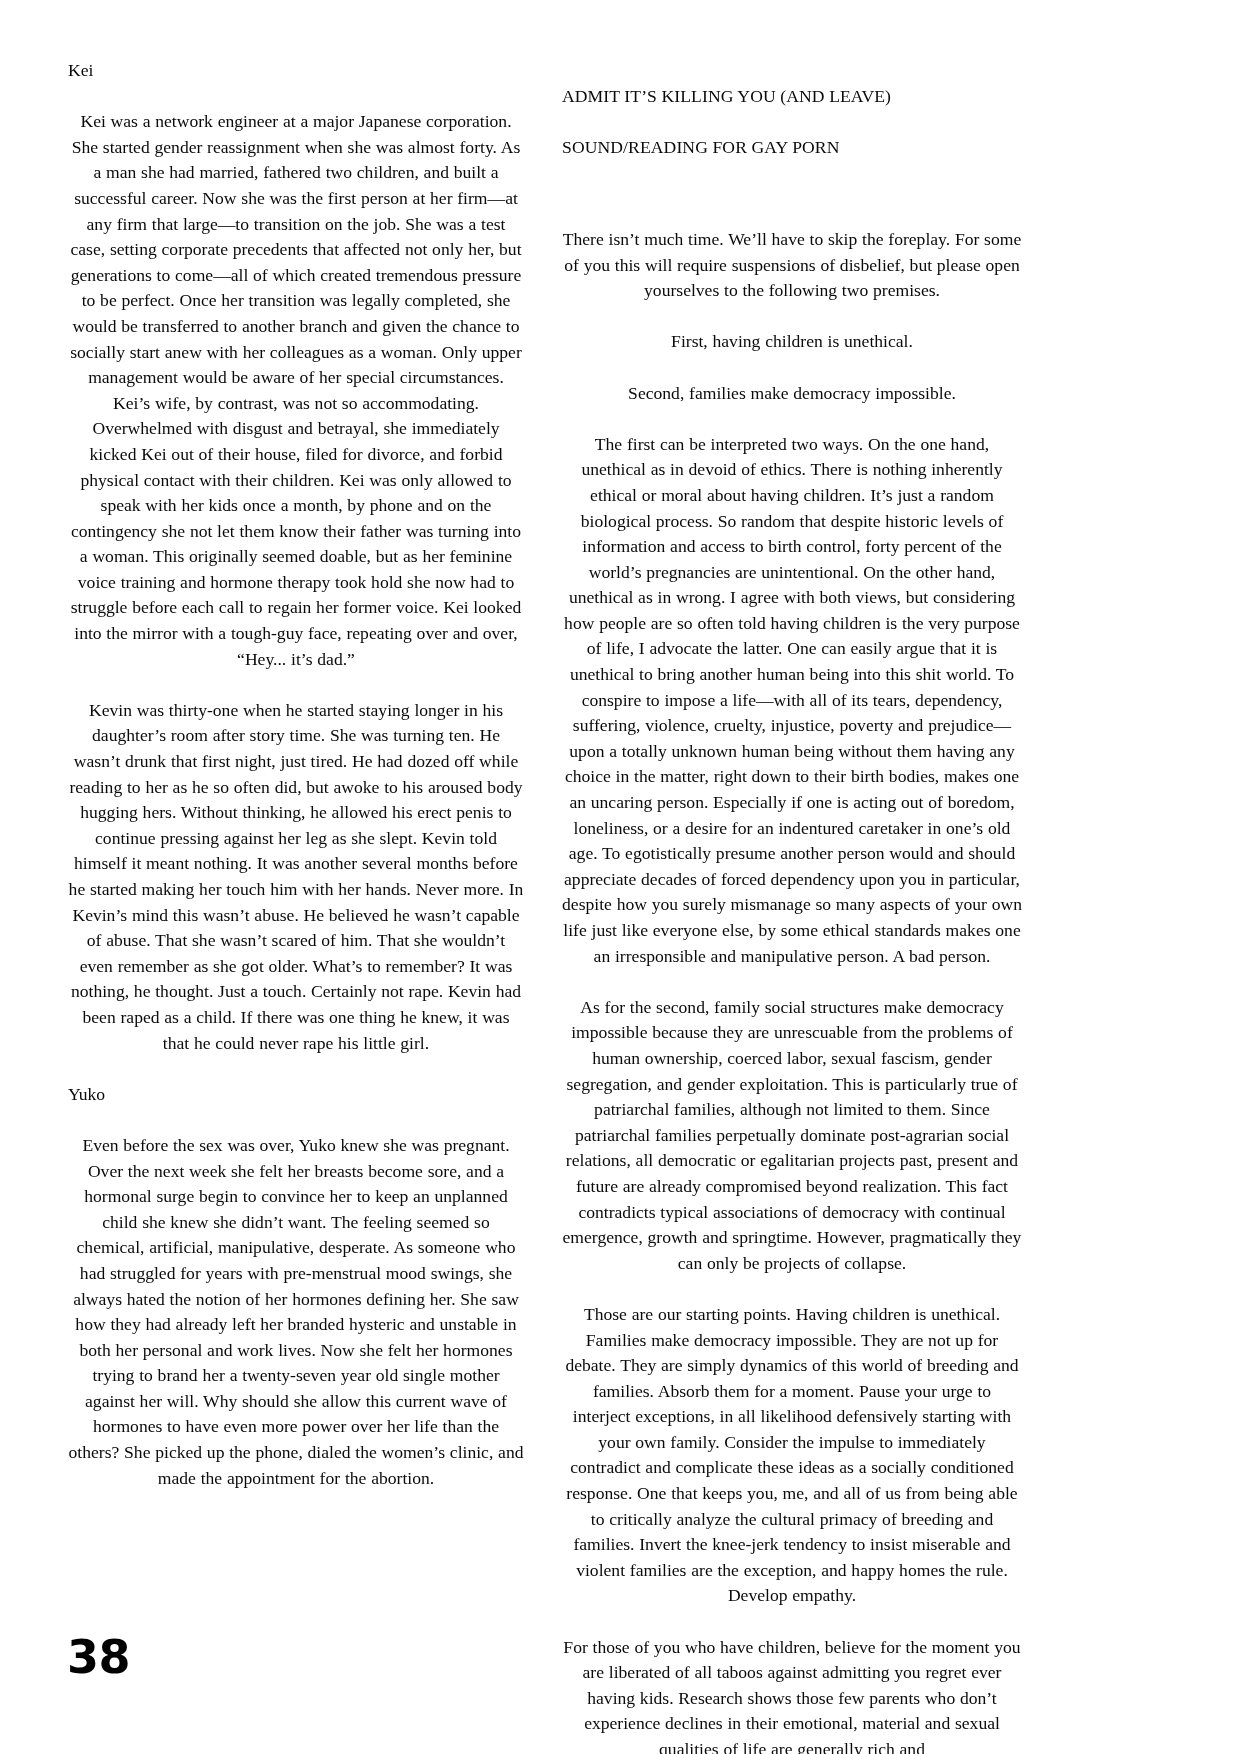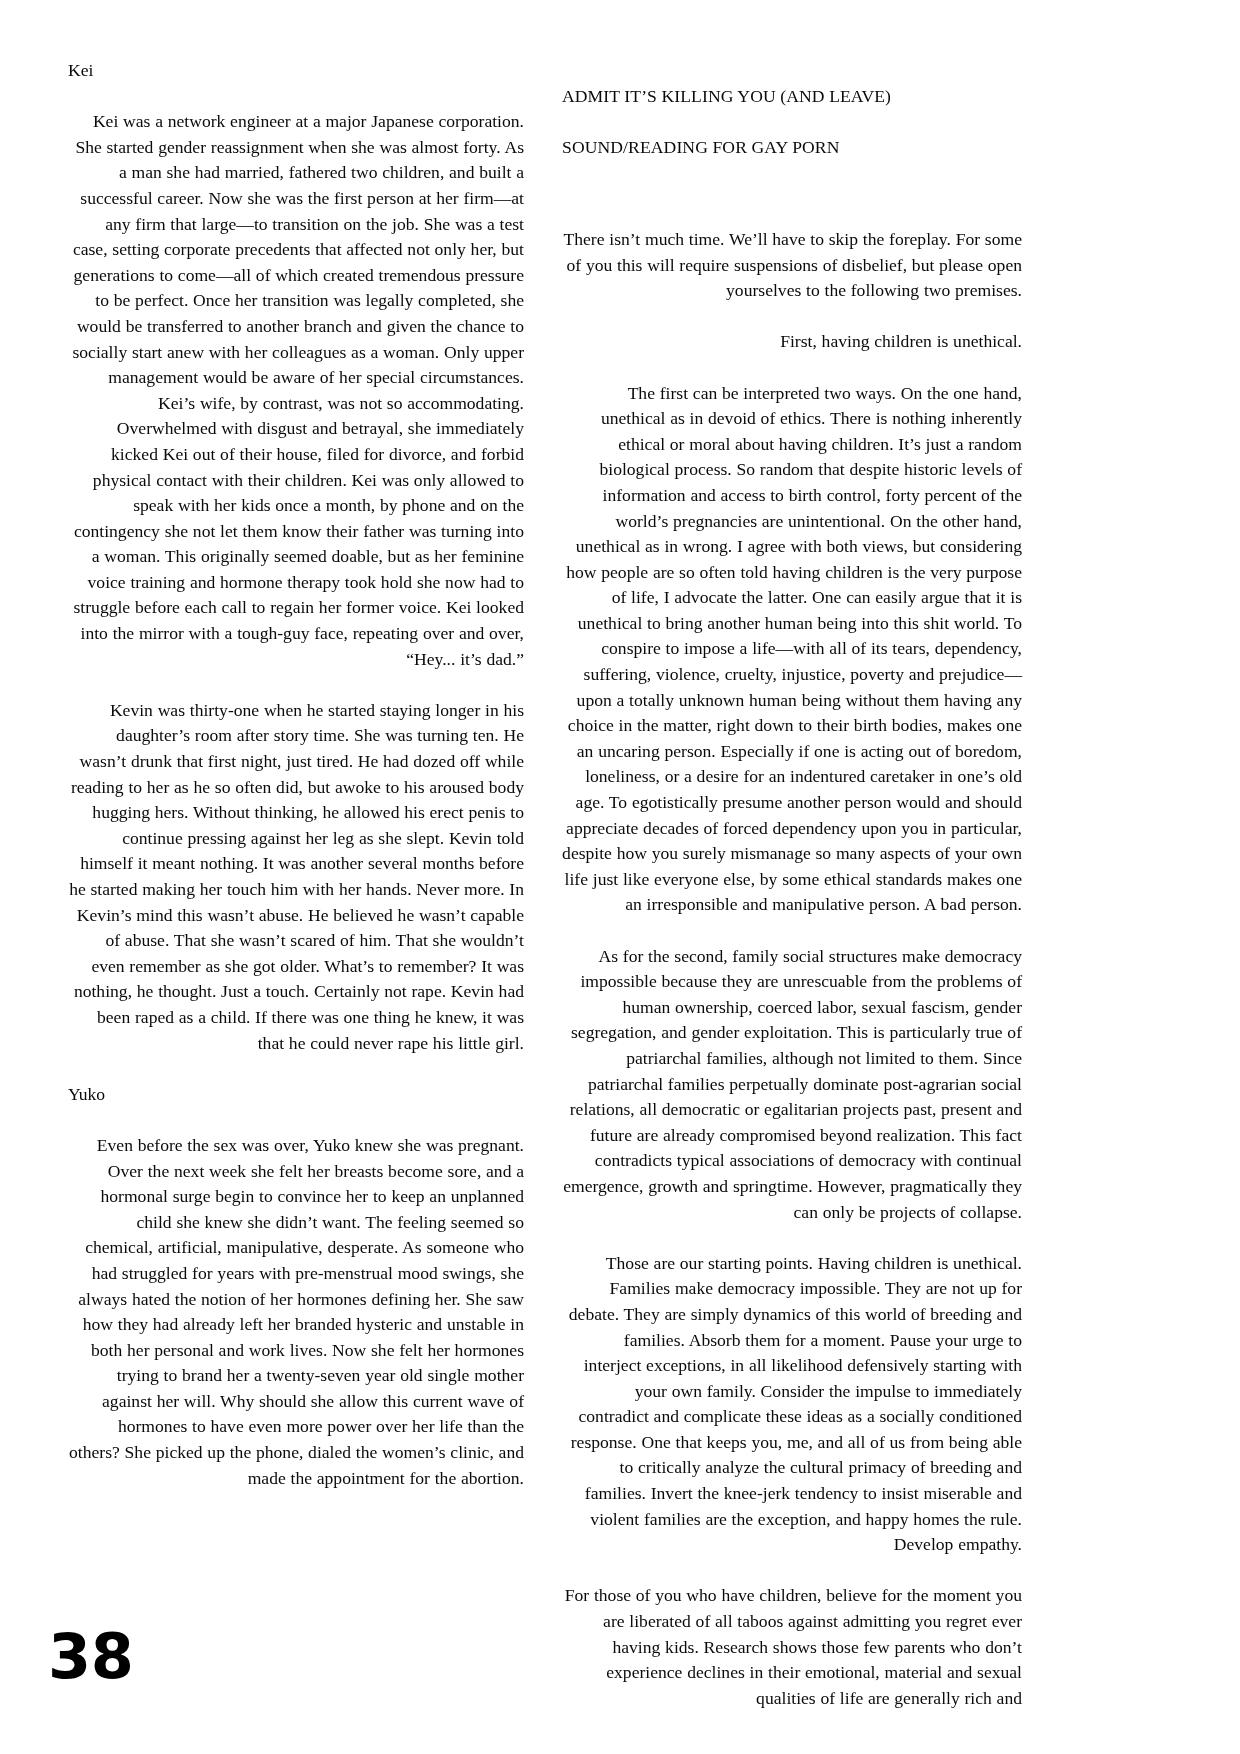--- a/index.html
+++ b/index.html
@@ -52,45 +52,45 @@
 
   .section-heading {
     margin: 0;
     font-size: 17.6px;
     line-height: 25.6px;
     font-weight: normal;
   }
 
   p.para {
     margin: 25.6px 0 0 0;
-    text-align: right;
+    text-align: center;
     word-spacing: 0.02em;
     hyphens: none;
   }
 
   .col-left .section-heading {
     margin-top: 25.6px;
   }
   .col-left .section-heading:first-child,
   .col-left > *:first-child {
     margin-top: 0;
   }
 
   .col-right .heading-block + p.para {
     margin-top: 41px;
   }
 
   
   .page-number {
     position: absolute;
-    left: 48px;
+    left: 67px;
     top: 1632px;
     font-family: "DejaVu Sans", "Liberation Sans", sans-serif;
     font-weight: bold;
-    font-size: 62px;
+    font-size: 46px;
     line-height: 50px;
     letter-spacing: -0.5px;
     color: #000000;
   }
 </style>
 </head>
 <body>
 
 <div class="page">
 
@@ -108,20 +108,21 @@
 
   <div class="col col-right">
 
     <div class="heading-block">
       <div>ADMIT IT’S KILLING YOU (AND LEAVE)</div>
       <div>SOUND/READING FOR GAY PORN</div>
     </div>
 
     <p class="para">There isn’t much time. We’ll have to skip the foreplay. For some of you this will require suspensions of disbelief, but please open yourselves to the following two premises.</p>
     <p class="para">First, having children is unethical.</p>
+    <p class="para">Second, families make democracy impossible.</p>
     <p class="para">The first can be interpreted two ways. On the one hand, unethical as in devoid of ethics. There is nothing inherently ethical or moral about having children. It’s just a random biological process. So random that despite historic levels of information and access to birth control, forty percent of the world’s pregnancies are unintentional. On the other hand, unethical as in wrong. I agree with both views, but considering how people are so often told having children is the very purpose of life, I advocate the latter. One can easily argue that it is unethical to bring another human being into this shit world. To conspire to impose a life—with all of its tears, dependency, suffering, violence, cruelty, injustice, poverty and prejudice—upon a totally unknown human being without them having any choice in the matter, right down to their birth bodies, makes one an uncaring person. Especially if one is acting out of boredom, loneliness, or a desire for an indentured caretaker in one’s old age. To egotistically presume another person would and should appreciate decades of forced dependency upon you in particular, despite how you surely mismanage so many aspects of your own life just like everyone else, by some ethical standards makes one an irresponsible and manipulative person. A bad person.</p>
     <p class="para">As for the second, family social structures make democracy impossible because they are unrescuable from the problems of human ownership, coerced labor, sexual fascism, gender segregation, and gender exploitation. This is particularly true of patriarchal families, although not limited to them. Since patriarchal families perpetually dominate post-agrarian social relations, all democratic or egalitarian projects past, present and future are already compromised beyond realization. This fact contradicts typical associations of democracy with continual emergence, growth and springtime. However, pragmatically they can only be projects of collapse.</p>
     <p class="para">Those are our starting points. Having children is unethical. Families make democracy impossible. They are not up for debate. They are simply dynamics of this world of breeding and families. Absorb them for a moment. Pause your urge to interject exceptions, in all likelihood defensively starting with your own family. Consider the impulse to immediately contradict and complicate these ideas as a socially conditioned response. One that keeps you, me, and all of us from being able to critically analyze the cultural primacy of breeding and families. Invert the knee-jerk tendency to insist miserable and violent families are the exception, and happy homes the rule. Develop empathy.</p>
     <p class="para">For those of you who have children, believe for the moment you are liberated of all taboos against admitting you regret ever having kids. Research shows those few parents who don’t experience declines in their emotional, material and sexual qualities of life are generally rich and</p>
 
   </div>
 
   <div class="page-number">38</div>
 
 </div>

